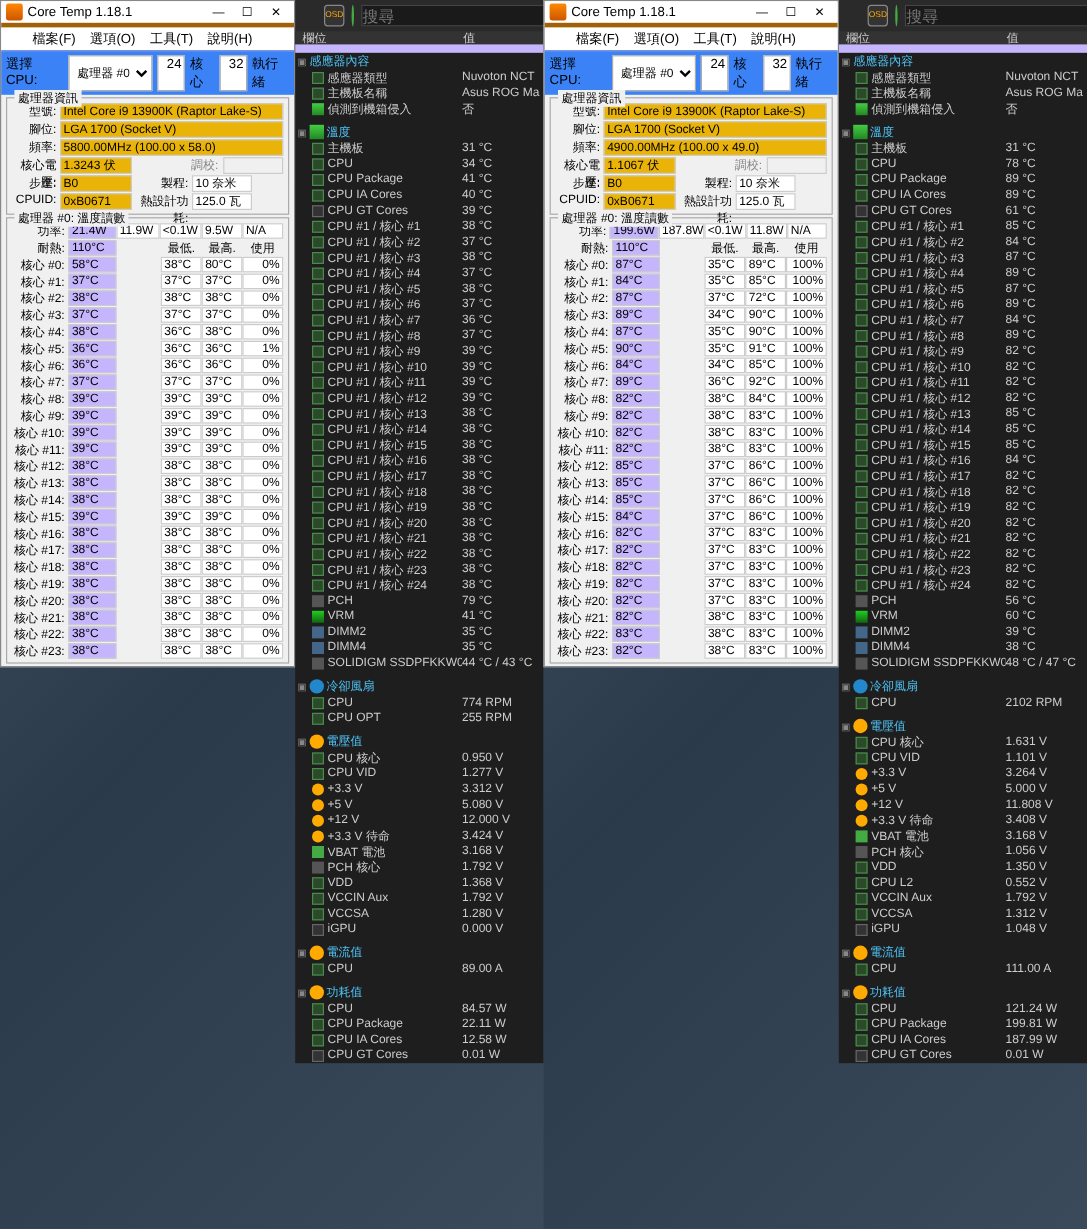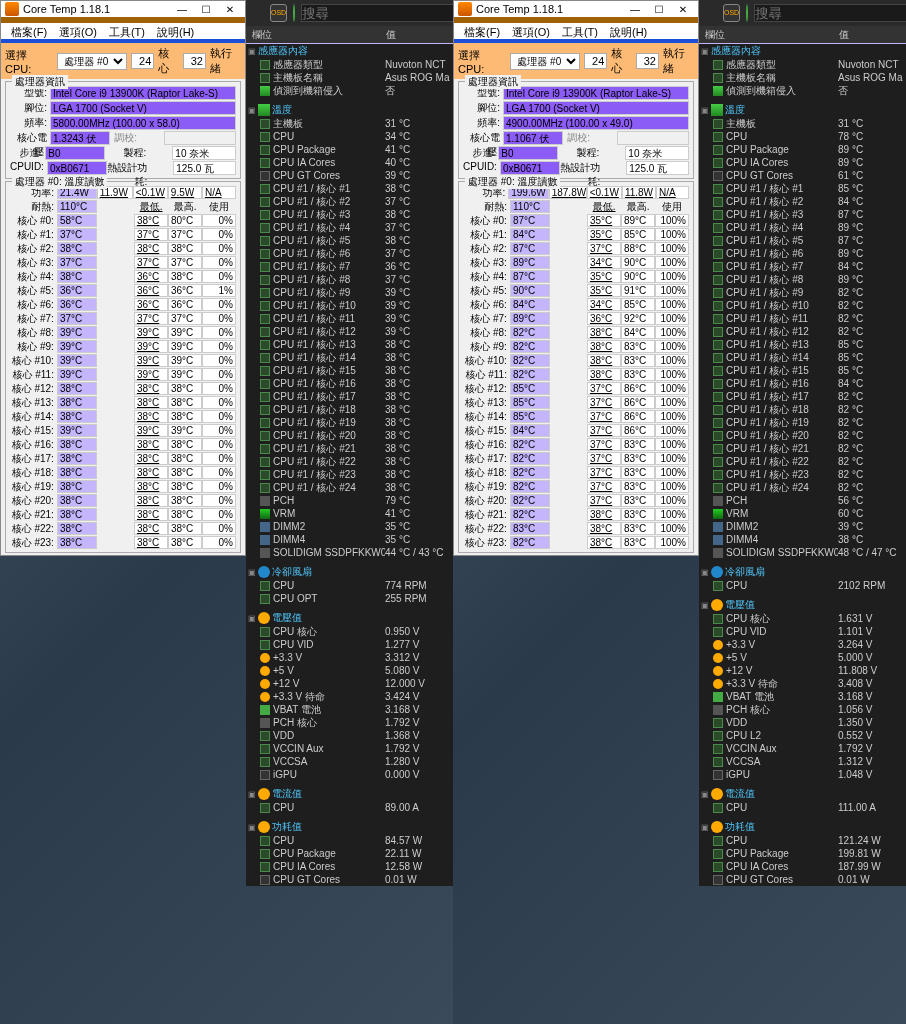--- a/index.html
+++ b/index.html
@@ -30,40 +30,39 @@
   background: #f0f0f0;
   border: 1px solid #888;
   font-size: 10px;
 }
 .titlebar {
   background: #fff;
   height: 22px;
   display: flex;
   align-items: center;
   padding: 0 4px;
-  border-bottom: 6px solid #a16207;
+  border-bottom: 4px solid #a16207;
 }
 .titlebar .logo { width: 14px; height: 14px; background: linear-gradient(#ff8800, #cc5500); border-radius: 2px; margin-right: 4px; }
 .titlebar .title { flex: 1; font-size: 11px; }
 .titlebar .btns { display: flex; gap: 2px; }
 .titlebar .btn { width: 22px; height: 18px; display: flex; align-items: center; justify-content: center; font-size: 10px; cursor: pointer; }
 .menubar {
   background: #fff;
   height: 20px;
   display: flex;
-  padding: 0 4px;
+  padding: 0 20px;
   font-size: 11px;
-  border-bottom: 4px solid #1d4ed8;
+  border-bottom: 1px solid #1d4ed8;
 }
 .menubar span { padding: 2px 6px; cursor: pointer; }
 .selrow {
-  background: #fdba74;
+  background: #3b82f6;
   padding: 3px 4px;
   display: flex;
-  align-items: center;
   gap: 4px;
   font-size: 11px;
 }
 .selrow select, .selrow input {
   font-size: 10px;
   border: 1px solid #aaa;
   background: #fff;
   padding: 1px 2px;
 }
 .selrow select { width: 70px; }
@@ -82,32 +81,32 @@
   padding: 0 3px;
   font-size: 10px;
 }
 .frow {
   display: flex;
   align-items: flex-start;
   height: 15px;
   font-size: 10px;
 }
 .frow .lbl { width: 40px; text-align: right; padding-right: 3px; }
-.frow .val { flex: 1; background: #8b5cf6; border: 1px solid #ccc; padding: 0 2px; height: 14px; line-height: 13px; }
+.frow .val { flex: 1; background: #eab308; border: 1px solid #ccc; padding: 0 2px; height: 14px; line-height: 13px; }
 .frow .lbl2 { width: 50px; text-align: right; padding-right: 3px; }
-.frow .val2 { width: 72px; background: #fff; border: 1px solid #ccc; padding: 0 2px; height: 14px; line-height: 13px; margin-left: 23px; }
+.frow .val2 { width: 50px; background: #fff; border: 1px solid #ccc; padding: 0 2px; height: 14px; line-height: 13px; }
 .trow {
   display: flex;
   height: 14px;
   font-size: 10px;
 }
 .trow .c1 { width: 50px; text-align: right; padding-right: 3px; }
 .trow .c2 { width: 42px; background: #c4b5fd; border: 1px solid #ccc; padding: 0 2px; height: 13px; }
 .trow .c3 { width: 40px; }
-.trow .c4 { width: 36px; background: #fff; border: 1px solid #ccc; padding: 0 2px; height: 13px; text-align: left; text-decoration: underline; }
+.trow .c4 { width: 36px; background: #fff; border: 1px solid #ccc; padding: 0 2px; height: 13px; text-align: left; }
 .trow .c5 { width: 36px; background: #fff; border: 1px solid #ccc; padding: 0 2px; height: 13px; text-align: left; }
 .trow .c6 { width: 36px; background: #fff; border: 1px solid #ccc; padding: 0 2px; height: 13px; text-align: right; }
 
 .hwinfo-bar {
   position: absolute;
   top: 0;
   left: 246px;
   width: 207px;
   height: 26px;
   background: #2a2a2a;
@@ -130,21 +129,21 @@
   width: 207px;
   background: #1e1e1e;
   color: #ccc;
   font-size: 10px;
 }
 .hwinfo .hdr {
   display: flex;
   background: #333;
   height: 18px;
   align-items: center;
-  border-bottom: 1px solid #c4b5fd;
+  border-bottom: 7px solid #c4b5fd;
 }
 .hwinfo .hdr .h1 { width: 140px; padding-left: 6px; }
 .hwinfo .hdr .h2 { flex: 1; }
 .hwinfo .sect {
   display: flex;
   align-items: center;
   height: 14px;
   padding-left: 2px;
 }
 .hwinfo .sect .exp { width: 10px; color: #888; font-size: 8px; }
@@ -866,21 +865,21 @@
             <span class="c3"></span>
             <span class="c4">35°C</span>
             <span class="c5">85°C</span>
             <span class="c6">100%</span>
           </div>
           <div class="trow">
             <span class="c1">核心 #2:</span>
             <span class="c2">87°C</span>
             <span class="c3"></span>
             <span class="c4">37°C</span>
-            <span class="c5">88°C</span>
+            <span class="c5">72°C</span>
             <span class="c6">100%</span>
           </div>
           <div class="trow">
             <span class="c1">核心 #3:</span>
             <span class="c2">89°C</span>
             <span class="c3"></span>
             <span class="c4">34°C</span>
             <span class="c5">90°C</span>
             <span class="c6">100%</span>
           </div>

